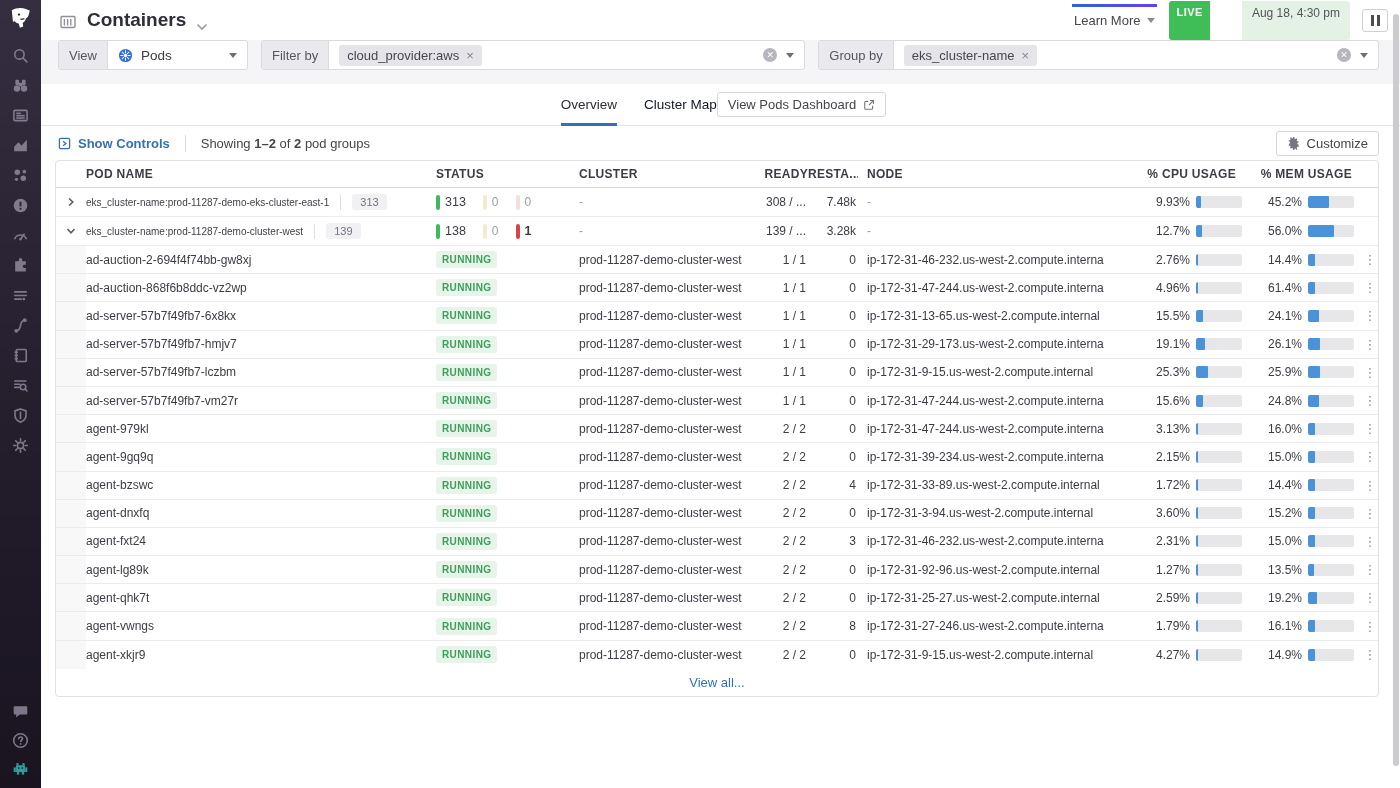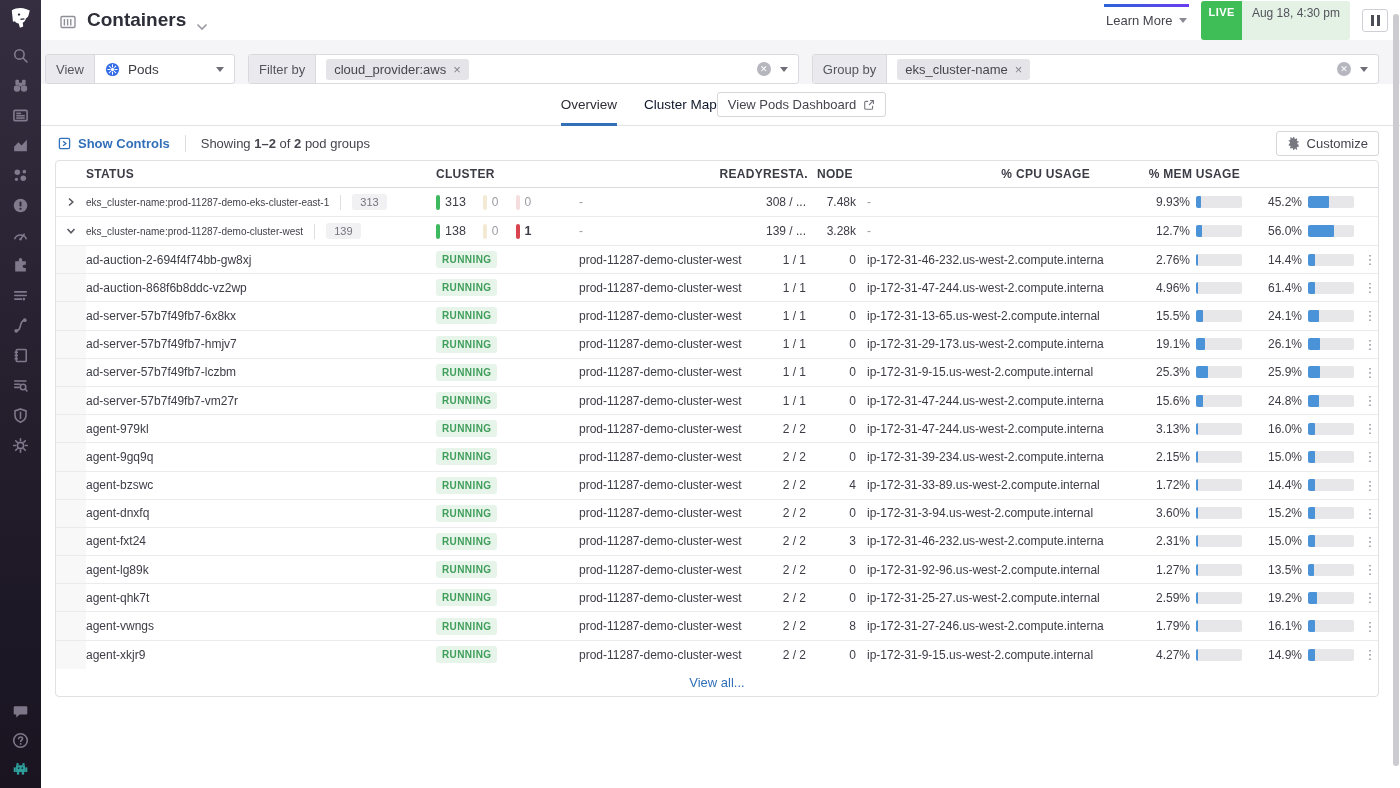--- a/index.html
+++ b/index.html
@@ -21,28 +21,28 @@
   .topbar { height:40px; display:flex; align-items:center; justify-content:space-between; padding:0 12px 0 18px; background:#fff; }
   .title-group { display:flex; align-items:flex-end; gap:10px; }
   .title-icon { color:#8f8f99; display:flex; }
   .page-title { font-size:19px; font-weight:600; color:#2e2e38; }
   .title-caret { color:#9a9aa3; display:flex; cursor:pointer; }
   .topbar-right { display:flex; align-items:center; gap:12px; }
   .learn-more { position:relative; font-size:13px; color:#45454d; display:flex; align-items:center; gap:7px; padding:6px 2px; cursor:pointer; }
   .learn-more::before { content:""; position:absolute; top:-3px; left:0; right:0; height:3px;
     background:linear-gradient(90deg,#2d62d9,#6a3df0); }
   .caret-down { width:0; height:0; border-left:4px solid transparent; border-right:4px solid transparent; border-top:5px solid #8a8a94; }
-  .live-group { display:flex; border-radius:3px; overflow:hidden; }
+  .live-group { display:flex; border-radius:3px; overflow:hidden;gap:32px; }
   .live-badge { background:#3fbe58; color:#fff; font-weight:700; font-size:11px; padding:5px 7px 4px; letter-spacing:.5px; cursor:pointer; }
   .timestamp { background:#e4f2e6; color:#53535c; font-size:12px; padding:5px 10px 20px; }
   .pause-btn { width:26px; height:23px; border:1px solid #cfcfd5; border-radius:3px; background:#fff; display:flex; align-items:center; justify-content:center; cursor:pointer; }
   .pause-glyph { width:9px; height:11px; border-left:3px solid #4d4d55; border-right:3px solid #4d4d55; }
 
   
-  .filter-bar { height:44px; background:#f5f5f7; display:flex; align-items:flex-end; gap:13px; padding:0 21px 0 4px; }
+  .filter-bar { height:44px; background:#f5f5f7; display:flex; align-items:flex-start; gap:13px; padding:0 21px 0 17px; }
   .ctrl { display:flex; align-items:stretch; height:30px; background:#fff; border:1px solid #d9d9de; border-radius:3px; overflow:hidden; }
   .ctrl-label { background:#eaeaee; color:#55555e; font-size:13px; display:flex; align-items:center; padding:0 10px; border-right:1px solid #d9d9de; }
   .ctrl-body { display:flex; align-items:center; gap:8px; padding:0 10px; flex:1; cursor:text; }
   .ctrl-end { display:flex; align-items:center; gap:9px; padding-right:10px; }
   .view-ctrl { width:190px; cursor:pointer; }
   .filter-ctrl { flex:1; }
   .group-ctrl { flex:1.03; }
   .k8s-icon { display:flex; }
   .ctrl-value { font-size:13.5px; color:#3c3c44; }
   .tag { background:#e5e5e9; border-radius:3px; padding:3px 8px; font-size:13px; color:#46464e; display:flex; gap:7px; align-items:center; cursor:pointer; }
@@ -387,20 +387,21 @@
               <path d="M7 4.6A2.4 2.4 0 1 0 7 9.4 2.4 2.4 0 0 0 7 4.6zm0 3.4A1 1 0 1 1 7 6a1 1 0 0 1 0 2zM12.5 8l-1.3-.3a4.3 4.3 0 0 0 0-1.4l1.3-.3V4.6l-1.4.1a4.3 4.3 0 0 0-.7-1.2l.8-1.1-1-1-1.1.8a4.3 4.3 0 0 0-1.2-.7l.1-1.4H6.6L6.3 1.4a4.3 4.3 0 0 0-1.4 0L4.6.1 3.2 1.1l.8 1.1a4.3 4.3 0 0 0-.7 1.2l-1.4-.1v1.4l1.3.3a4.3 4.3 0 0 0 0 1.4L1.9 8v1.4l1.4-.1a4.3 4.3 0 0 0 .7 1.2l-.8 1.1 1 1 1.1-.8a4.3 4.3 0 0 0 1.2.7l-.1 1.4h1.4l.3-1.3a4.3 4.3 0 0 0 1.4 0l.3 1.3 1.4-1-.8-1.1a4.3 4.3 0 0 0 .7-1.2l1.4.1z"></path>
             </svg>
         </span>
         <span>Customize</span>
       </button>
     </div>
 
     <div class="table-card">
       <div class="trow thead" id="table-head">
           <div class="c"></div>
+          <div class="c hl">POD NAME</div>
           <div class="c hl">STATUS</div>
           <div class="c hl">CLUSTER</div>
           <div class="c hr">READY</div>
           <div class="c hr">RESTA...</div>
           <div class="c hl h-node">NODE</div>
           <div class="c hr h-cpu">% CPU USAGE</div>
           <div class="c hr h-mem">% MEM USAGE</div>
           <div class="c"></div>
         </div>
       <div id="table-body">

